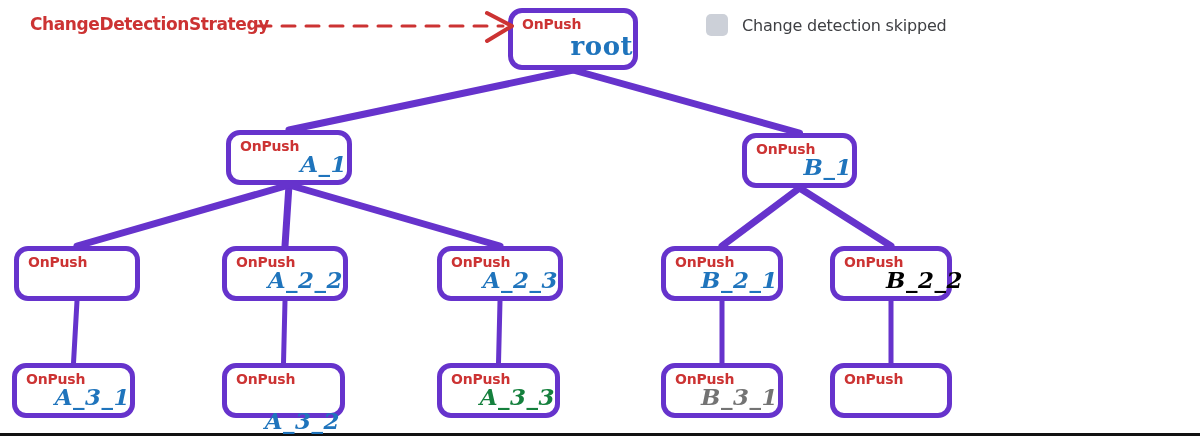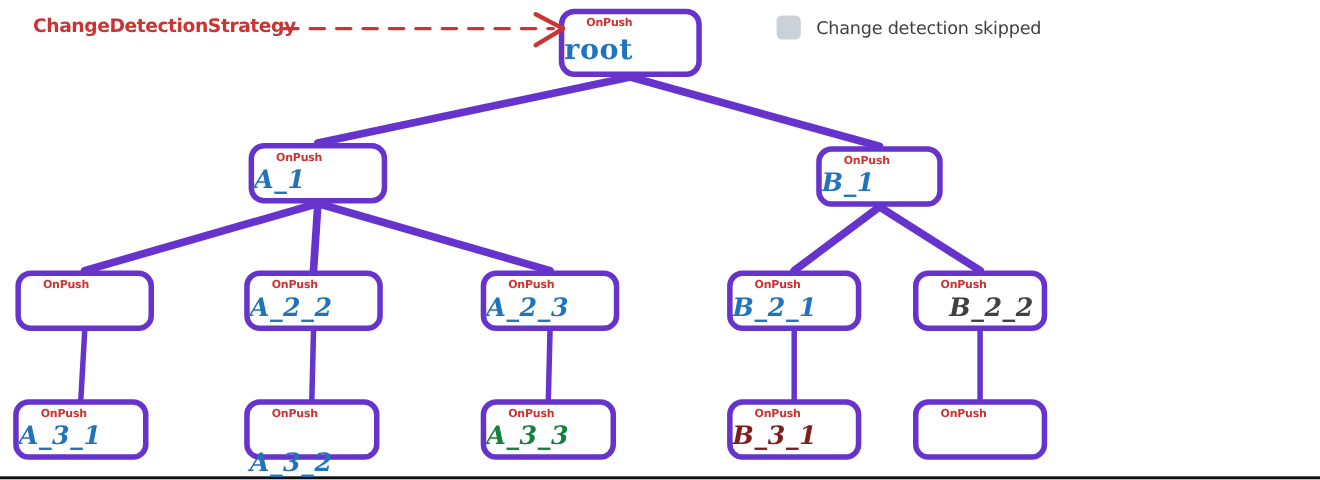--- a/index.html
+++ b/index.html
@@ -27,40 +27,41 @@
   .node{
     position:absolute;
     z-index:3;
     background:#ffffff;
     border:5px solid #6633cc;
     border-radius:14px;
     box-sizing:border-box;
   }
   .node .onpush{
     position:absolute;
-    left:20px;top:3px;
+    left:9px;top:3px;
     font-family:"DejaVu Sans", sans-serif;
-    font-size:10px;
+    font-size:14px;
     font-weight:700;
     color:#cc3333;
     letter-spacing:-0.2px;
     white-space:nowrap;
   }
   .node .nodelabel{
     position:absolute;
     left:0;right:0;
     top:15px;
-    text-align:left;
+    text-align:right;
     font-family:"DejaVu Serif", serif;
     font-style:italic;
     font-size:23px;
     font-weight:700;
     color:#1f74bc;
     letter-spacing:0.5px;
     white-space:nowrap;
+    padding-left:23px;
   }
   .node.b-node .nodelabel{
     font-family:"DejaVu Serif", serif;
   }
   
   #strategy-label{
     position:absolute;
     left:30px;top:14px;
     z-index:4;
     font-family:"DejaVu Sans", sans-serif;
@@ -155,36 +156,36 @@
       <div class="node" style="left: 437px; top: 246px; width: 126px; height: 55px; border-color: rgb(102, 51, 204); background: rgb(255, 255, 255);">
         <span class="onpush" style="color: rgb(204, 51, 51);">OnPush</span>
         <span class="nodelabel" style="color: rgb(31, 116, 188);">A_2_3</span>
       </div>
       <div class="node b-node" style="left: 661px; top: 246px; width: 122px; height: 55px; border-color: rgb(102, 51, 204); background: rgb(255, 255, 255);">
         <span class="onpush" style="color: rgb(204, 51, 51);">OnPush</span>
         <span class="nodelabel" style="color: rgb(31, 116, 188);">B_2_1</span>
       </div>
       <div class="node b-node" style="left: 830px; top: 246px; width: 122px; height: 55px; border-color: rgb(102, 51, 204); background: rgb(255, 255, 255);">
         <span class="onpush" style="color: rgb(204, 51, 51);">OnPush</span>
-        <span class="nodelabel" style="color: #404040; margin-left: 28px;">B_2_2</span>
+        <span class="nodelabel" style="color: #000000; margin-left: 28px;">B_2_2</span>
       </div>
       <div class="node" style="left: 12px; top: 363px; width: 123px; height: 55px; border-color: rgb(102, 51, 204); background: rgb(255, 255, 255);">
         <span class="onpush" style="color: rgb(204, 51, 51);">OnPush</span>
         <span class="nodelabel" style="color: rgb(31, 116, 188);">A_3_1</span>
       </div>
       <div class="node" style="left: 222px; top: 363px; width: 123px; height: 55px; border-color: rgb(102, 51, 204); background: rgb(255, 255, 255);">
         <span class="onpush" style="color: rgb(204, 51, 51);">OnPush</span>
         <span class="nodelabel" style="color: rgb(31, 116, 188); margin-top: 24px;">A_3_2</span>
       </div>
       <div class="node" style="left: 437px; top: 363px; width: 123px; height: 55px; border-color: rgb(102, 51, 204); background: rgb(255, 255, 255);">
         <span class="onpush" style="color: rgb(204, 51, 51);">OnPush</span>
         <span class="nodelabel" style="color: #15803d;">A_3_3</span>
       </div>
       <div class="node b-node" style="left: 661px; top: 363px; width: 122px; height: 55px; border-color: rgb(102, 51, 204); background: rgb(255, 255, 255);">
         <span class="onpush" style="color: rgb(204, 51, 51);">OnPush</span>
-        <span class="nodelabel" style="color: #7f1d1d;">B_3_1</span>
+        <span class="nodelabel" style="color: #737373;">B_3_1</span>
       </div>
       <div class="node b-node" style="left: 830px; top: 363px; width: 122px; height: 55px; border-color: rgb(102, 51, 204); background: rgb(255, 255, 255);">
         <span class="onpush" style="color: rgb(204, 51, 51);">OnPush</span>
       </div>
     </div>
 
 </div>
 
 </body></html>

